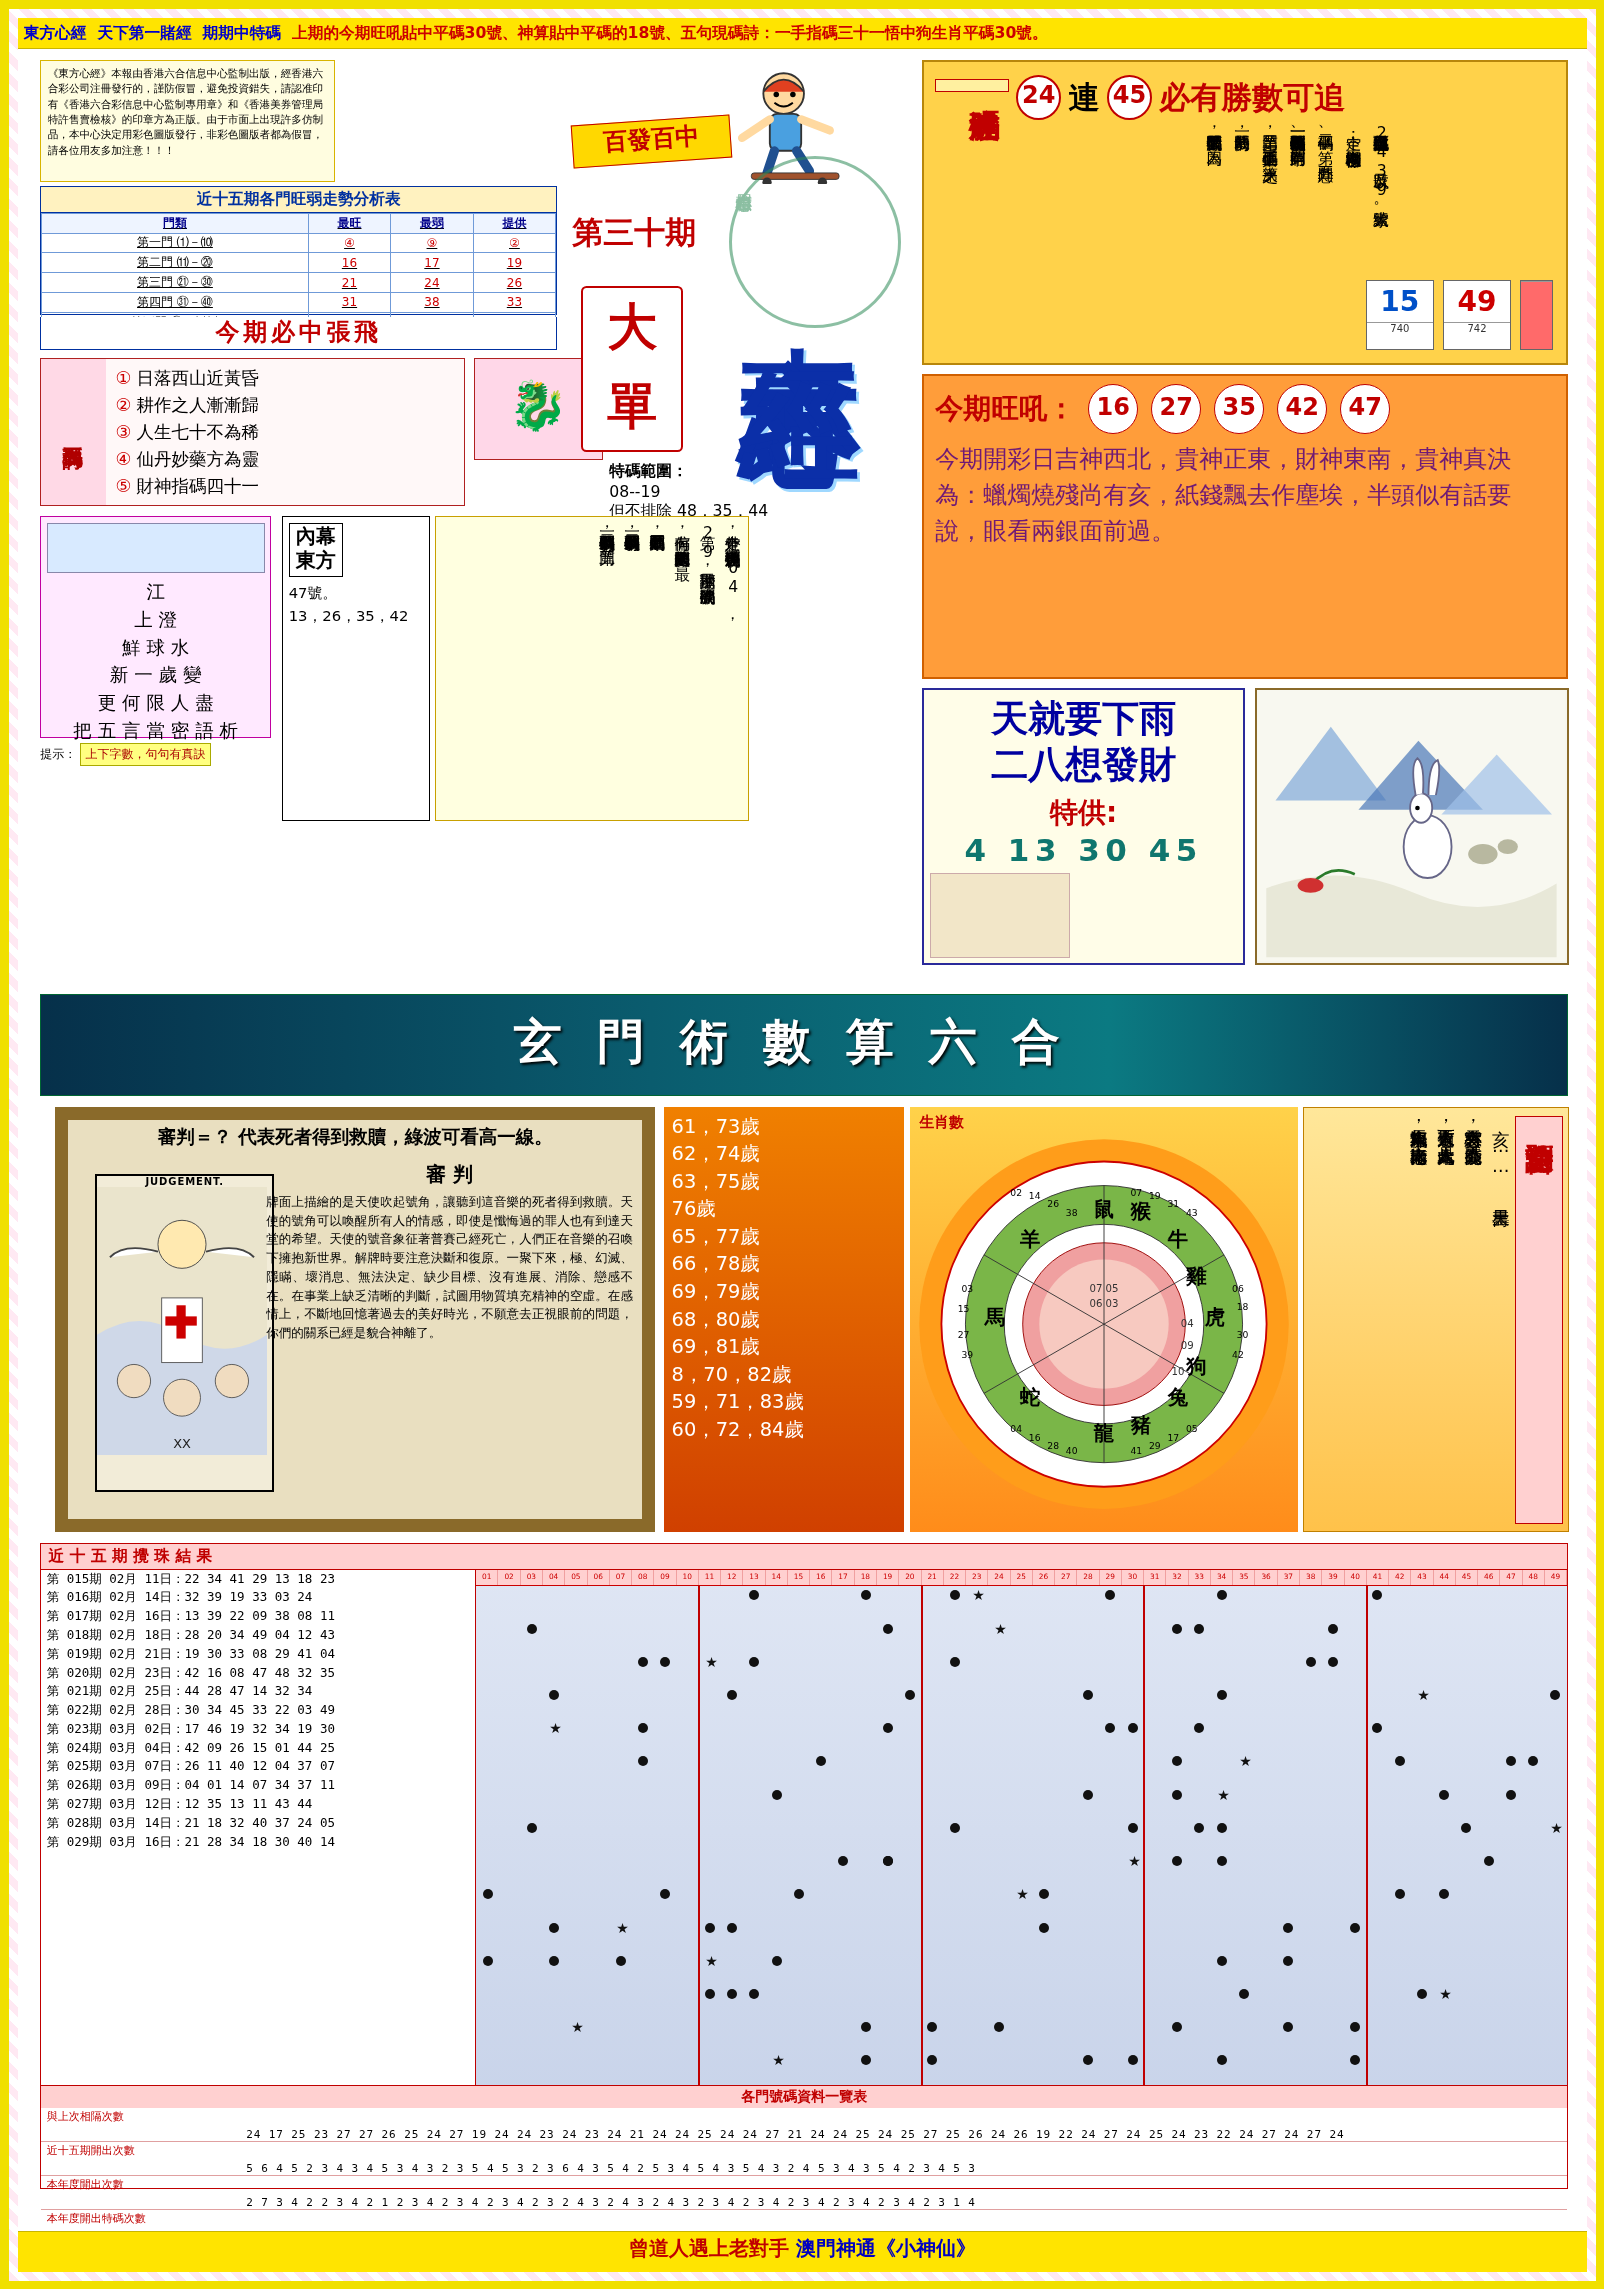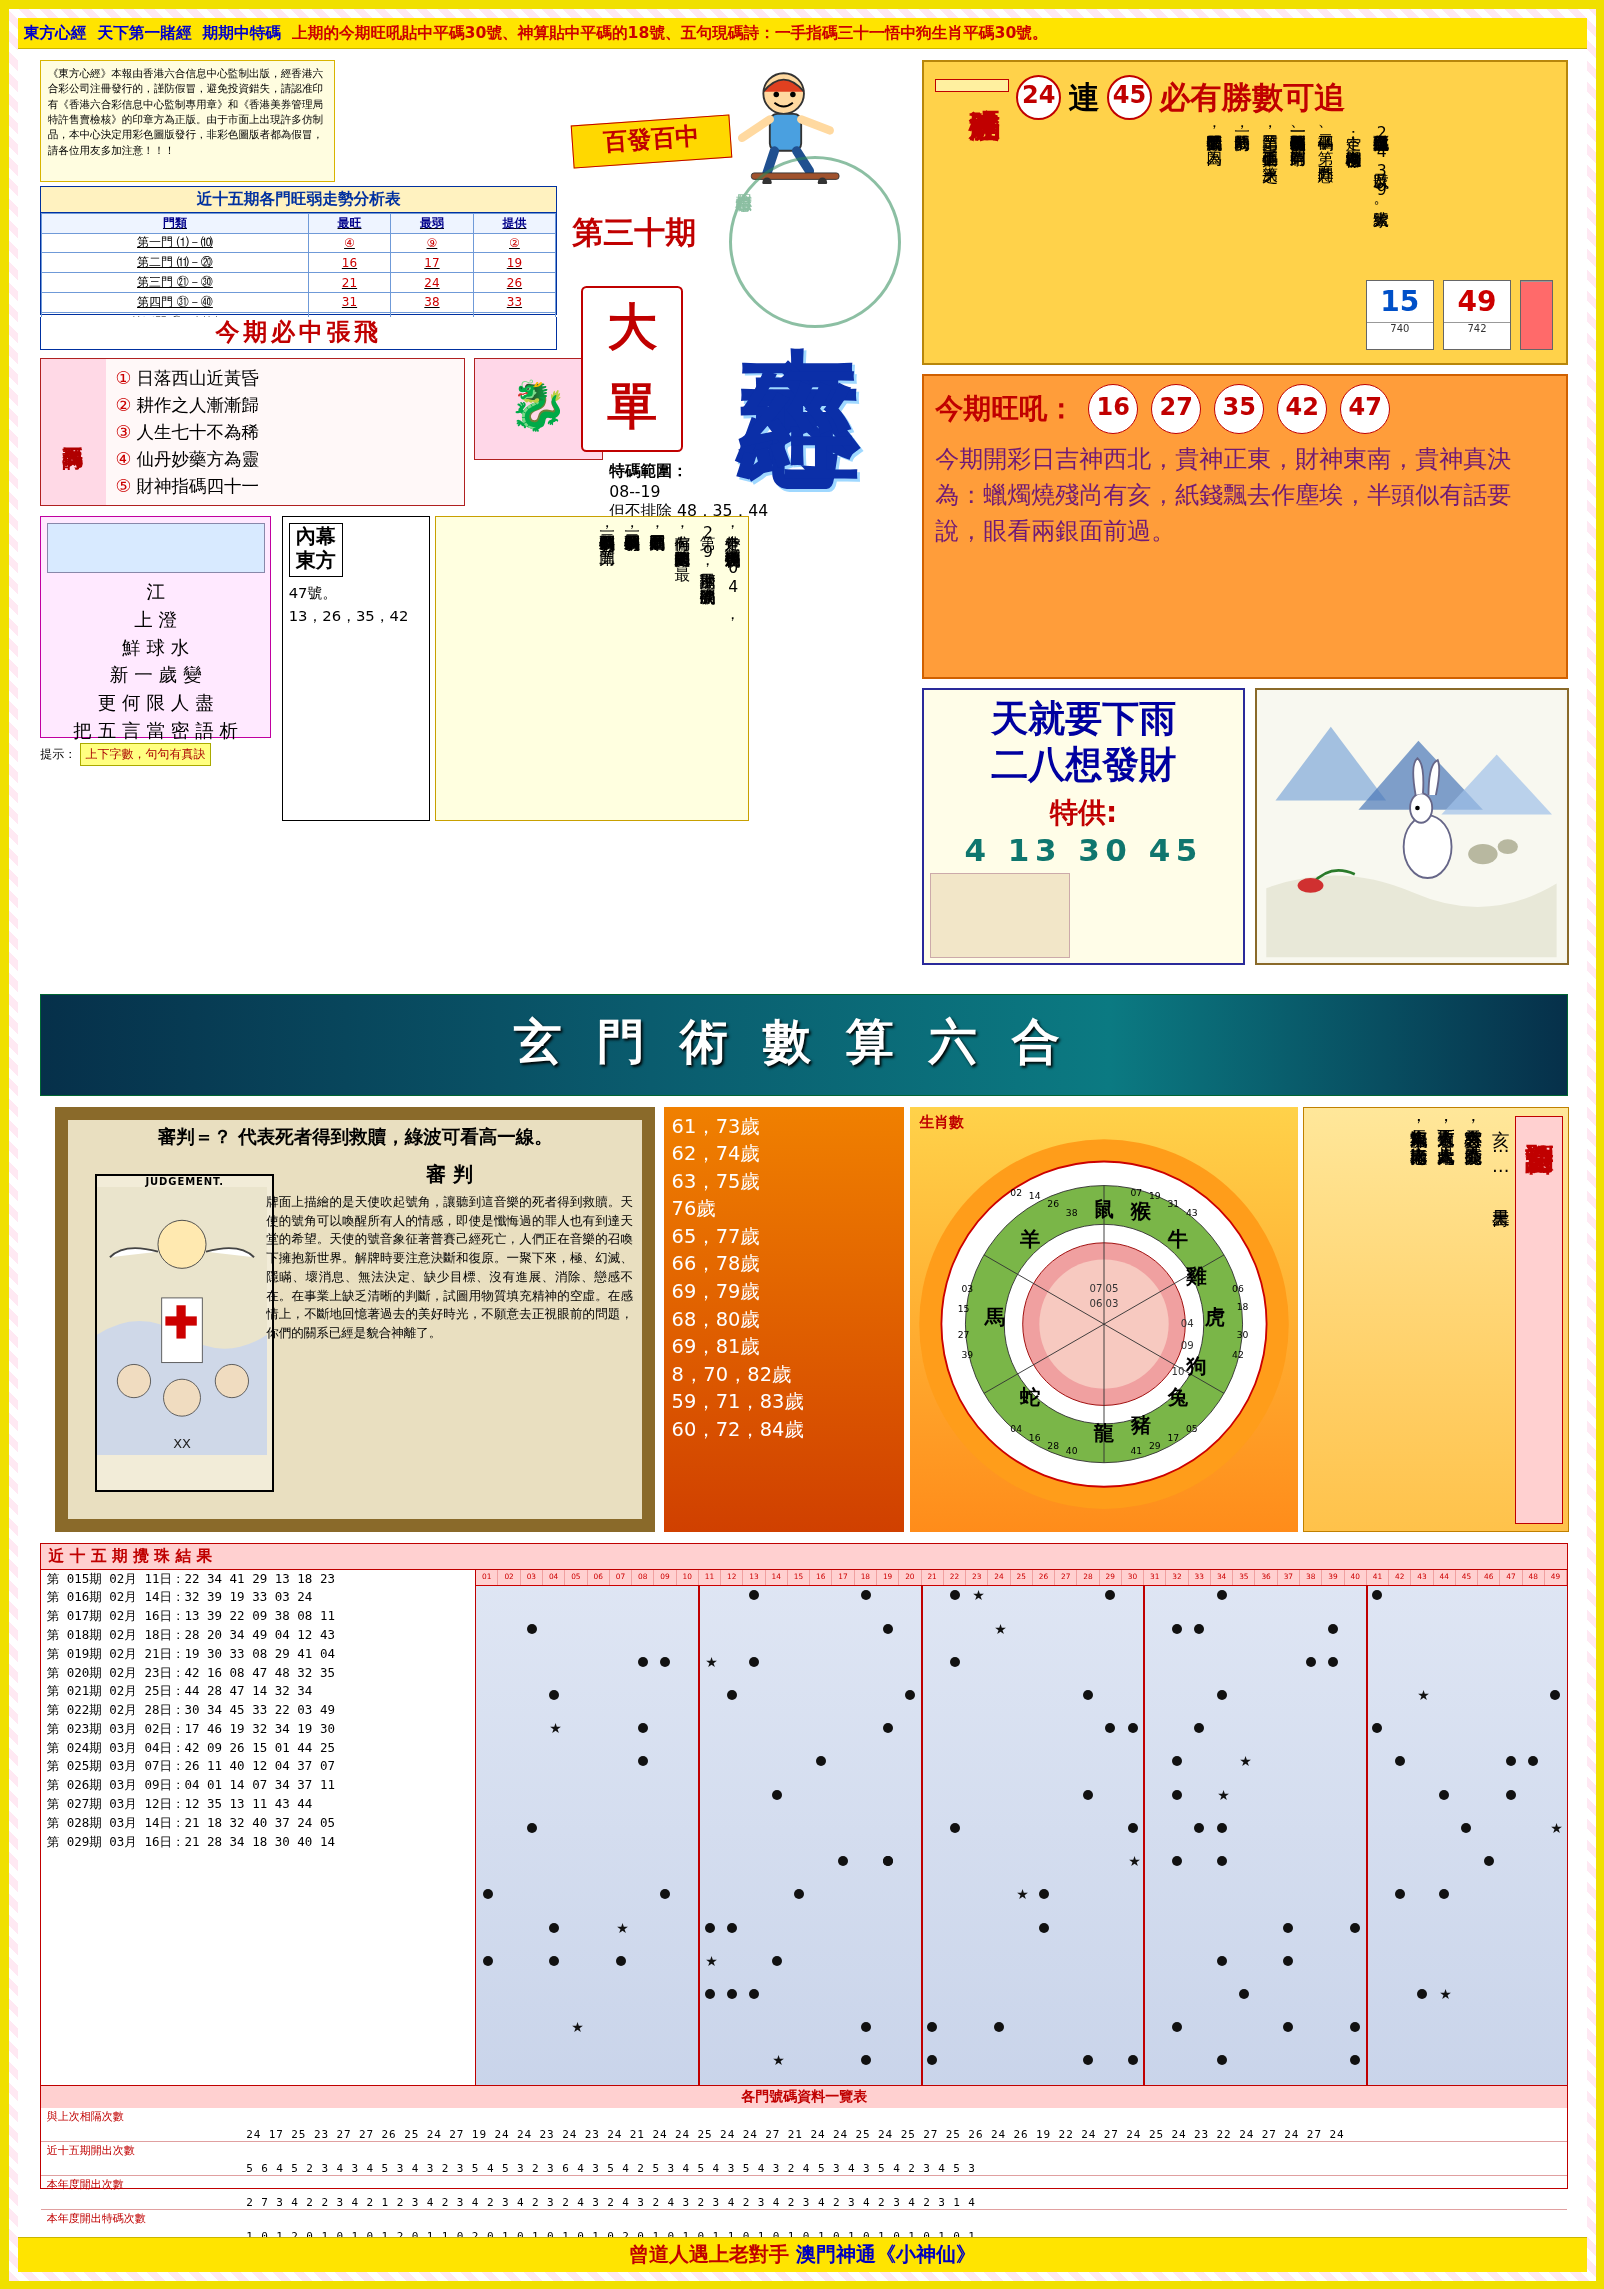--- a/index.html
+++ b/index.html
@@ -286,21 +286,21 @@
   .dot{position:absolute;width:10px;height:10px;border-radius:50%;background:#111;}
   .star{position:absolute;color:#111;font-size:14px;line-height:10px;}
   .sep{position:absolute;top:14.8px;bottom:0;width:1.8px;background:#c00000;}
   #summary{position:absolute;left:0;right:0;bottom:0;height:102px;border-top:1.8px solid #c00000;background:#fff;}
   #summary .srow{display:flex;font-size:11px;border-bottom:0.9px solid #e0a0a0;}
   #summary .slab{width:194px;color:#c00000;padding:0.9px 5.5px;white-space:nowrap;}
   #summary .sval{flex:1;color:#000;font-family:"DejaVu Sans Mono","Liberation Mono",monospace;letter-spacing:0.9px;margin-top:20px;}
   #summary .shd{background:#ffd0d0;color:#c00000;font-weight:bold;text-align:center;font-size:14px;padding:1.8px;}
   
   #bottombar{
-    position:absolute;left:0;bottom:0;width:100%;height:35px;
+    position:absolute;left:0;bottom:0;width:100%;height:41px;
     background:#ffe400;border-top:0.9px solid #c9b500;
     text-align:center;font-size:20px;font-weight:bold;color:#c00000;
     line-height:33px;box-sizing:border-box;
   }
   #bottombar .b2{color:#0000c0;}
 </style>
 </head>
 <body>
 
 <div class="page">

